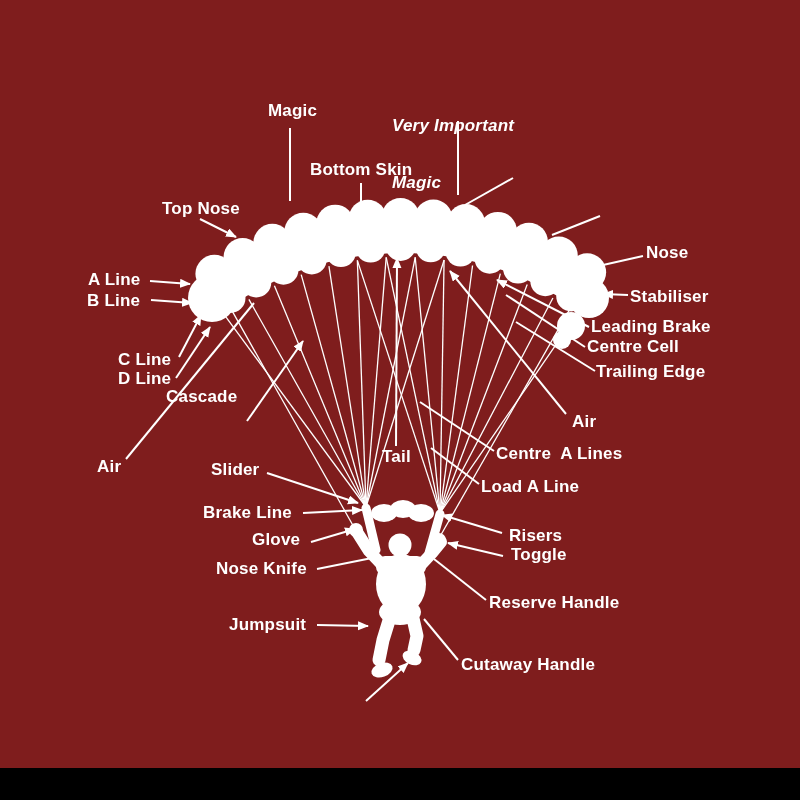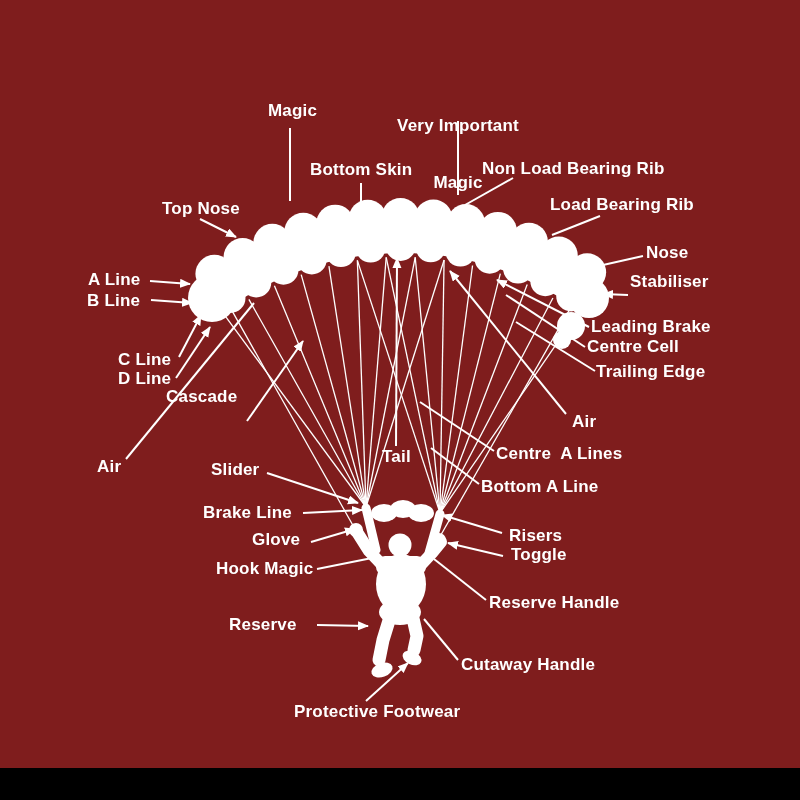--- a/index.html
+++ b/index.html
@@ -1,21 +1,21 @@
 <!DOCTYPE html>
 <html><head>
 <meta charset="utf-8">
 <style>
   html,body{margin:0;padding:0;background:#000;}
   #stage{position:relative;width:800px;height:768px;background:#7f1d1d;overflow:hidden;
          font-family:"Liberation Sans",sans-serif;}
   #diagram{position:absolute;left:0;top:0;}
   .lbl{position:absolute;font-family:"Liberation Sans",sans-serif;font-weight:bold;
        font-size:17px;color:#fff;white-space:pre;letter-spacing:.2px;line-height:19px;}
-  .center{text-align:center;}
+  .center{font-style:italic;}
 </style>
 </head>
 <body>
 
 <div id="stage">
   <svg id="diagram" width="800" height="800" viewBox="0 0 800 800">
       <defs>
         <marker id="arr" markerWidth="12" markerHeight="10" refX="10" refY="4.5" orient="auto" markerUnits="userSpaceOnUse">
           <polygon points="0,0 11,4.5 0,9" fill="#ffffff"></polygon>
         </marker>
@@ -138,41 +138,38 @@
     </svg>
 
   <div class="lbl" style="left:268px;top:101px">Magic</div>
 
   <div class="lbl center" style="left:392px;top:78px;width:132px">
     <div>Very Important</div>
     <div>Magic</div>
   </div>
 
   <div class="lbl" style="left:310px;top:160px">Bottom Skin</div>
-  <div class="lbl" style="left:482px;top:159px">Non Load Bearing Rib</div>
-  <div class="lbl" style="left:550px;top:195px">Load Bearing Rib</div>
   <div class="lbl" style="left:162px;top:199px">Top Nose</div>
   <div class="lbl" style="left:646px;top:243px">Nose</div>
   <div class="lbl" style="left:88px;top:270px">A Line</div>
   <div class="lbl" style="left:87px;top:291px">B Line</div>
-  <div class="lbl" style="left:630px;top:272px">Stabiliser</div>
+  <div class="lbl" style="left:630px;top:287px">Stabiliser</div>
   <div class="lbl" style="left:591px;top:317px">Leading Brake</div>
   <div class="lbl" style="left:587px;top:337px">Centre Cell</div>
   <div class="lbl" style="left:596px;top:362px">Trailing Edge</div>
   <div class="lbl" style="left:118px;top:350px">C Line</div>
   <div class="lbl" style="left:118px;top:369px">D Line</div>
   <div class="lbl" style="left:166px;top:387px">Cascade</div>
   <div class="lbl" style="left:97px;top:457px">Air</div>
   <div class="lbl" style="left:572px;top:412px">Air</div>
   <div class="lbl" style="left:382px;top:447px">Tail</div>
   <div class="lbl" style="left:496px;top:444px">Centre  A Lines</div>
-  <div class="lbl" style="left:481px;top:477px">Bottom A Line</div>
+  <div class="lbl" style="left:481px;top:477px">Load A Line</div>
   <div class="lbl" style="left:211px;top:460px">Slider</div>
   <div class="lbl" style="left:203px;top:503px">Brake Line</div>
   <div class="lbl" style="left:252px;top:530px">Glove</div>
-  <div class="lbl" style="left:216px;top:559px">Hook Magic</div>
+  <div class="lbl" style="left:216px;top:559px">Nose Knife</div>
   <div class="lbl" style="left:509px;top:526px">Risers</div>
   <div class="lbl" style="left:511px;top:545px">Toggle</div>
   <div class="lbl" style="left:489px;top:593px">Reserve Handle</div>
-  <div class="lbl" style="left:229px;top:615px">Reserve</div>
+  <div class="lbl" style="left:229px;top:615px">Jumpsuit</div>
   <div class="lbl" style="left:461px;top:655px">Cutaway Handle</div>
-  <div class="lbl" style="left:294px;top:702px">Protective Footwear</div>
 </div>
 
 </body></html>

